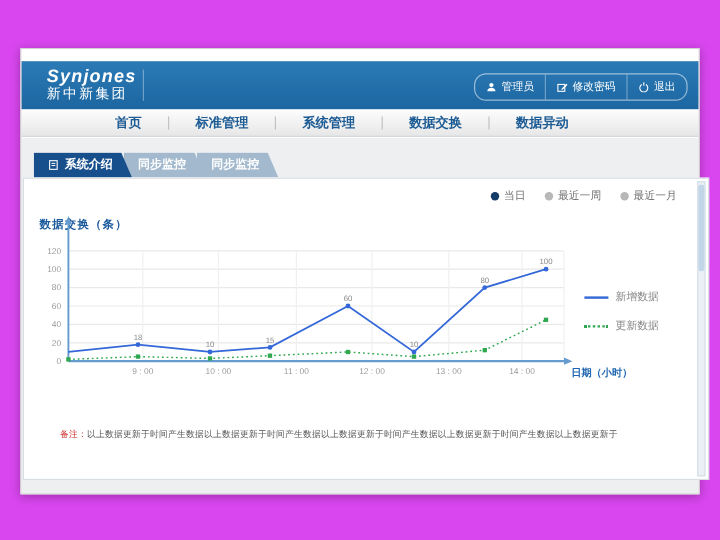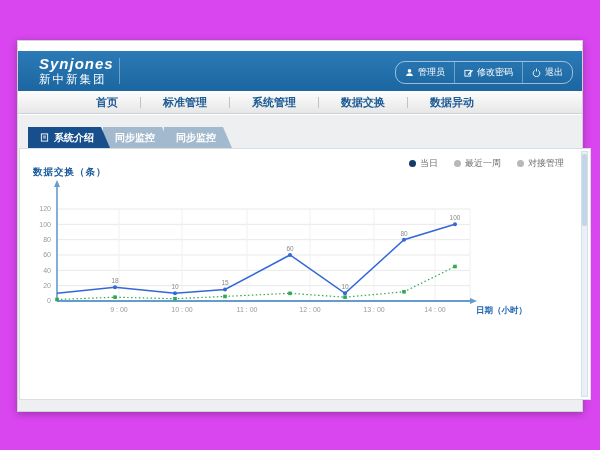--- a/index.html
+++ b/index.html
@@ -36,21 +36,21 @@
     display:flex; align-items:center; gap:5px; }
   .tab.active { background:#174f8c; z-index:2; }
   .tab-icon svg { width:9px; height:9px; display:block; }
   .panel { position:relative; margin-left:1px; width:572px; height:252px;
     background:#fff; border:1px solid #d9dee3; }
   
   .radios { position:absolute; top:8px; right:26px; display:flex; gap:16px; }
   .radio { display:flex; align-items:center; gap:4px; font-size:9px; color:#6e6e6e; cursor:pointer; }
   .dot { width:7px; height:7px; border-radius:50%; background:#b8b8b8; }
   .dot.sel { background:#143a66; }
-  .ylabel { position:absolute; left:13px; top:17px; font-size:9.5px; font-weight:bold;
+  .ylabel { position:absolute; left:13px; top:32px; font-size:9.5px; font-weight:bold;
     color:#1a5a9b; letter-spacing:1px;font-family:Liberation Mono, monospace; }
   svg.chart { position:absolute; left:0; top:28px; width:543px; height:152px; }
   .tick { font-size:7px; fill:#999; }
   .plabel { font-size:6.5px; fill:#8a8a8a; }
   .xlabel { font-size:8.5px; fill:#1f66b0; font-weight:bold; }
   
   .series-legend { position:absolute; left:467px; top:92px; display:flex; flex-direction:column; gap:11px; }
   .lg-item { display:flex; align-items:center; gap:6px; }
   .lg-line { width:20px; height:0; display:inline-block; }
   .lg-label { font-size:9px; color:#888; }
@@ -145,21 +145,21 @@
             <label class="radio">
               <span class="dot sel"></span>
               <span>当日</span>
             </label>
             <label class="radio">
               <span class="dot"></span>
               <span>最近一周</span>
             </label>
             <label class="radio">
               <span class="dot"></span>
-              <span>对接管理</span>
+              <span>最近一月</span>
             </label>
           </div>
         <div class="ylabel">数据交换（条）</div>
         <svg class="chart" viewBox="0 0 543 152">
             <line x1="37" y1="108.666" x2="450" y2="108.666" stroke="#e9e9e9" stroke-width="1"></line>
             <line x1="37" y1="93.332" x2="450" y2="93.332" stroke="#e9e9e9" stroke-width="1"></line>
             <line x1="37" y1="77.99799999999999" x2="450" y2="77.99799999999999" stroke="#e9e9e9" stroke-width="1"></line>
             <line x1="37" y1="62.663999999999994" x2="450" y2="62.663999999999994" stroke="#e9e9e9" stroke-width="1"></line>
             <line x1="37" y1="47.33" x2="450" y2="47.33" stroke="#e9e9e9" stroke-width="1"></line>
             <line x1="37" y1="31.995999999999995" x2="450" y2="31.995999999999995" stroke="#e9e9e9" stroke-width="1"></line>
@@ -206,19 +206,30 @@
             <polyline points="37,122.5 95,120.2 155,121.7 205,119.4 270,116.3 325,120.2 384,114.8 435,89.5" fill="none" stroke="#2fa84f" stroke-width="1.2" stroke-dasharray="1.5 2.4"></polyline>
             <rect x="35.2" y="120.6666" width="3.6" height="3.6" fill="#2fa84f"></rect>
             <rect x="93.2" y="118.3665" width="3.6" height="3.6" fill="#2fa84f"></rect>
             <rect x="153.2" y="119.8999" width="3.6" height="3.6" fill="#2fa84f"></rect>
             <rect x="203.2" y="117.5998" width="3.6" height="3.6" fill="#2fa84f"></rect>
             <rect x="268.2" y="114.533" width="3.6" height="3.6" fill="#2fa84f"></rect>
             <rect x="323.2" y="118.3665" width="3.6" height="3.6" fill="#2fa84f"></rect>
             <rect x="382.2" y="112.9996" width="3.6" height="3.6" fill="#2fa84f"></rect>
             <rect x="433.2" y="87.69850000000001" width="3.6" height="3.6" fill="#2fa84f"></rect>
           </svg>
+        <div class="series-legend">
+            <div class="lg-item">
+              <span class="lg-line" style="border-top:2px solid #3468d8"></span>
+              <span class="lg-label">新增数据</span>
+            </div>
+            <div class="lg-item">
+              <span class="lg-line" style="border-top:2px dotted #2fa84f"></span>
+              <span class="lg-label">更新数据</span>
+            </div>
+          </div>
+        <div class="note"><span class="note-prefix">备注：</span><span>以上数据更新于时间产生数据以上数据更新于时间产生数据以上数据更新于时间产生数据以上数据更新于时间产生数据以上数据更新于</span></div>
         <div class="scrollbar">
           <div class="scroll-thumb"></div>
         </div>
       </div>
     </div>
   </div>
 </div>
 
 </body></html>

